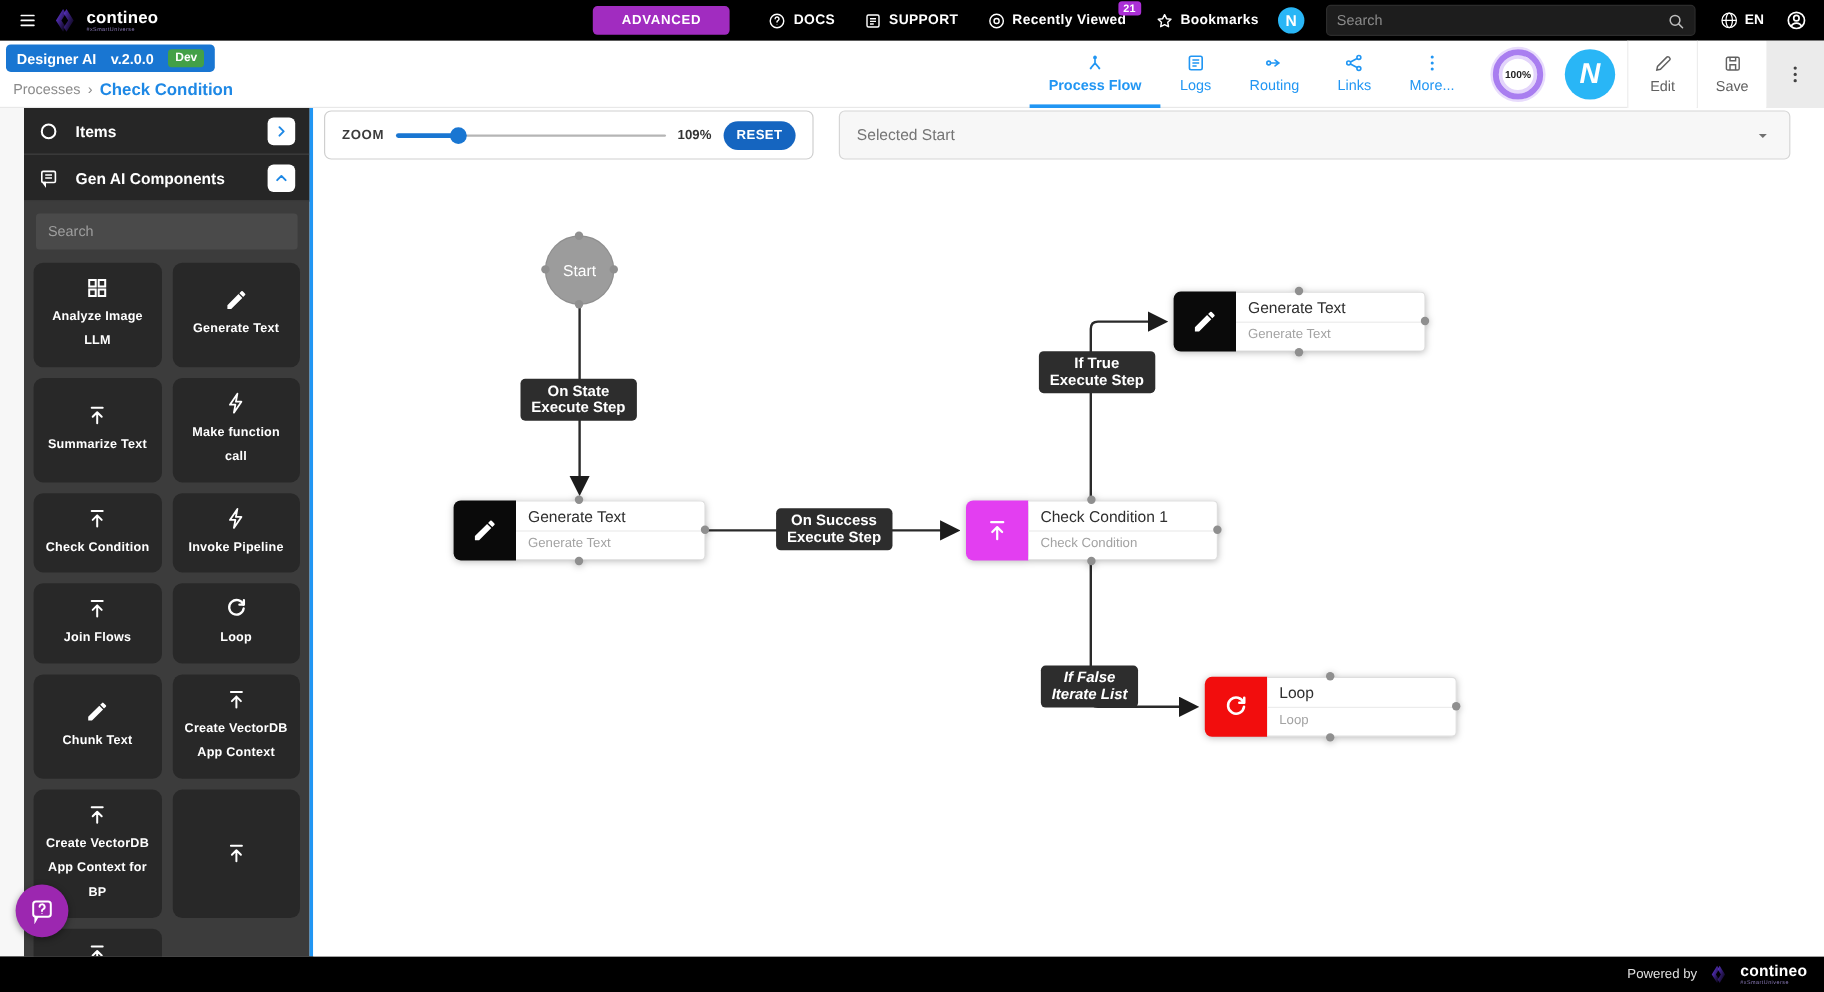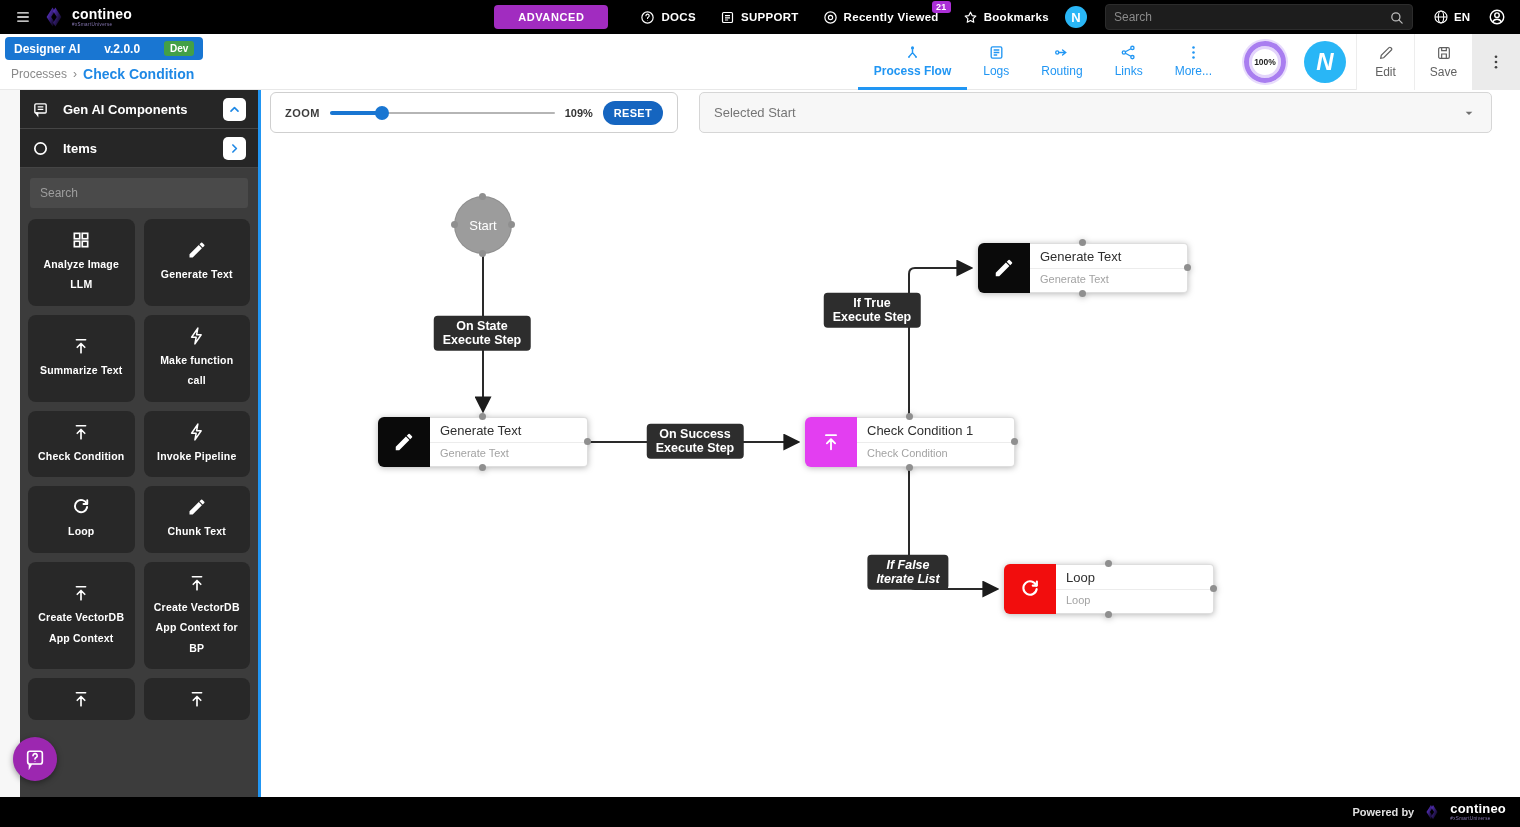--- a/index.html
+++ b/index.html
@@ -27,21 +27,21 @@
   .top-search input { flex:1; background:transparent; border:none; outline:none; color:#ddd; font-size:12px; font-family:"Liberation Sans",sans-serif; }
   .top-search input::placeholder { color:#8a8a8a; }
   .top-search .icn { width:15px; height:15px; color:#bdbdbd; }
   .lang { display:flex; align-items:center; gap:5px; font-size:11.5px; font-weight:bold; margin-left:10px; cursor:pointer; }
   .lang .icn { width:16px; height:16px; }
   .account-btn { width:18px; height:18px; color:#fff; margin-left:8px; cursor:pointer; }
 
   
   .appbar { height:56px; background:#fff; display:flex; flex:none; position:relative; border-bottom:1px solid #e8e8e8; }
   .appbar-left { display:flex; flex-direction:column; padding-left:5px; }
-  .product-badge { margin-top:3px; background:#1976d2; color:#fff; border-radius:4px; height:23px; display:inline-flex; align-items:center; gap:24px; padding:0 9px; font-size:12px; font-weight:bold; width:max-content; cursor:pointer; }
+  .product-badge { margin-top:3px; background:#1976d2; color:#fff; border-radius:4px; height:23px; display:inline-flex; align-items:center; gap:12px; padding:0 9px; font-size:12px; font-weight:bold; width:max-content; cursor:pointer; }
   .env-chip { background:#43a047; border-radius:3px; font-size:10px; font-weight:bold; padding:2px 6px; }
   .breadcrumb { display:flex; align-items:center; gap:6px; padding:6px 0 0 6px; }
   .bc-parent { font-size:12px; color:#8a8a8a; cursor:pointer; }
   .bc-sep { font-size:12px; color:#8a8a8a; }
   .bc-current { font-size:14px; font-weight:bold; color:#1e88e5; cursor:pointer; }
   .appbar-right { position:absolute; right:0; top:0; height:56px; display:flex; align-items:stretch; }
   .version-group { display:flex; align-items:stretch; margin:4px 10px 4px 0; }
   .version-value { width:60px; border:2px solid #4caf50; border-radius:4px 0 0 4px; display:flex; align-items:center; justify-content:center; color:#43a047; font-weight:bold; font-size:13px; background:#fff; cursor:pointer; }
   .version-btn { width:27px; display:flex; align-items:center; justify-content:center; color:#fff; cursor:pointer; }
   .version-btn .icn { width:16px; height:16px; }
@@ -101,21 +101,21 @@
   .node-iconbox { width:52px; flex:none; border-radius:6px 0 0 6px; display:flex; align-items:center; justify-content:center; color:#fff; }
   .node-iconbox .icn { width:22px; height:22px; }
   .node-card { flex:1; background:#fff; border:1px solid #dedede; border-left:none; border-radius:0 4px 4px 0; display:flex; flex-direction:column; min-width:0; }
   .node-title { font-size:13px; color:#2f2f2f; padding:5px 10px 4px; border-bottom:1px solid #ececec; white-space:nowrap; overflow:hidden; }
   .node-sub { font-size:11px; color:#a3a3a3; padding:4px 10px; white-space:nowrap; }
   .dot { position:absolute; width:7px; height:7px; border-radius:50%; background:#8f8f8f; z-index:4; }
   .edge-label { position:absolute; transform:translate(-50%,-50%); background:#2d2d2d; color:#fff; border-radius:4px; padding:3px 9px; text-align:center; font-size:12.5px; font-weight:bold; line-height:1.15; z-index:5; cursor:pointer; white-space:nowrap; }
 
   
   .footer { height:30px; background:#000; flex:none; display:flex; align-items:center; justify-content:flex-end; gap:9px; padding-right:14px; color:#fff; }
-  .powered-by { font-size:11px; font-weight:bold; color:#e0e0e0; }
+  .powered-by { font-size:11px; font-weight:normal; color:#e0e0e0; }
   .footer .brand-mark { width:18px; height:18px; }
   .footer .brand-name { font-size:13px; }
   .fab { position:absolute; left:13px; top:737px; width:44px; height:44px; border-radius:50%; background:#9c27b0; border:none; color:#fff; display:flex; align-items:center; justify-content:center; cursor:pointer; z-index:40; box-shadow:0 2px 6px rgba(0,0,0,.4); }
   .fab .icn { width:22px; height:22px; }
 </style>
 </head>
 <body>
 
 <div class="page">
 
@@ -315,50 +315,50 @@
     </div>
   </div>
 
   <div class="body">
     <div class="leftrail"></div>
 
     <aside class="sidebar">
       <div id="side-sections">
           <div class="side-section">
             <span class="icn sec-icon">
+              <svg viewBox="0 0 24 24" fill="none" stroke="currentColor" stroke-width="2.4">
+                <circle cx="12" cy="12" r="8"></circle>
+              </svg>
+            </span>
+            <span class="sec-label">Items</span>
+            <span class="sec-chevron">
+              <span class="icn" style="width: 13px; height: 13px;">
+                <svg viewBox="0 0 24 24" fill="none" stroke="currentColor" stroke-width="3" stroke-linecap="round" stroke-linejoin="round">
+                  <path d="M9 5.5l6.5 6.5L9 18.5"></path>
+                </svg>
+              </span>
+            </span>
+          </div>
+          <div class="side-section">
+            <span class="icn sec-icon">
               <svg viewBox="0 0 24 24" fill="none" stroke="currentColor" stroke-width="1.9">
                 <rect x="4" y="4" width="16" height="13" rx="1.5"></rect>
                 <path d="M8 8.3h8M8 11.8h8"></path>
                 <path d="M8 17v3.5L5.5 17z" fill="currentColor"></path>
               </svg>
             </span>
             <span class="sec-label">Gen AI Components</span>
             <span class="sec-chevron">
               <span class="icn" style="width: 13px; height: 13px;">
                 <svg viewBox="0 0 24 24" fill="none" stroke="currentColor" stroke-width="3" stroke-linecap="round" stroke-linejoin="round">
                   <path d="M5.5 15L12 8.5 18.5 15"></path>
                 </svg>
               </span>
             </span>
           </div>
-          <div class="side-section">
-            <span class="icn sec-icon">
-              <svg viewBox="0 0 24 24" fill="none" stroke="currentColor" stroke-width="2.4">
-                <circle cx="12" cy="12" r="8"></circle>
-              </svg>
-            </span>
-            <span class="sec-label">Items</span>
-            <span class="sec-chevron">
-              <span class="icn" style="width: 13px; height: 13px;">
-                <svg viewBox="0 0 24 24" fill="none" stroke="currentColor" stroke-width="3" stroke-linecap="round" stroke-linejoin="round">
-                  <path d="M9 5.5l6.5 6.5L9 18.5"></path>
-                </svg>
-              </span>
-            </span>
-          </div>
         </div>
       <div class="side-search">
         <input type="text" placeholder="Search" style="">
       </div>
       <div class="tiles" id="tiles">
           <div class="tile">
             <span class="icn">
               <svg viewBox="0 0 24 24" fill="none" stroke="currentColor" stroke-width="2">
                 <rect x="4" y="4" width="6.5" height="6.5"></rect>
                 <rect x="13.5" y="4" width="6.5" height="6.5"></rect>
@@ -400,20 +400,28 @@
             </span>
             <div class="tile-label">Check Condition</div>
           </div>
           <div class="tile">
             <span class="icn">
               <svg viewBox="0 0 24 24" fill="none" stroke="currentColor" stroke-width="1.8" stroke-linejoin="round">
                 <path d="M13 2.5L5.5 13.5H11l-1.5 8L17 10.5h-5.5z"></path>
               </svg>
             </span>
             <div class="tile-label">Invoke Pipeline</div>
+          </div>
+          <div class="tile">
+            <span class="icn">
+              <svg viewBox="0 0 24 24" fill="none" stroke="currentColor" stroke-width="2" stroke-linecap="round" stroke-linejoin="round">
+                <path d="M6.5 4.5h11M12 20V9M7.5 13.5L12 9l4.5 4.5"></path>
+              </svg>
+            </span>
+            <div class="tile-label">Join Flows</div>
           </div>
           <div class="tile">
             <span class="icn">
               <svg viewBox="0 0 24 24" fill="none" stroke="currentColor" stroke-width="2.3" stroke-linecap="round">
                 <path d="M18.9 8.3A7.3 7.3 0 1 0 19.3 12"></path>
                 <path d="M19.5 3.8v4.5H15" stroke-linejoin="round"></path>
               </svg>
             </span>
             <div class="tile-label">Loop</div>
           </div>
@@ -567,21 +575,21 @@
             <span class="dot" style="left: 206px; top: 21px;"></span>
           </div>
           <div class="edge-label" style="left: 221px; top: 243px;">
             <div>On State</div>
             <div>Execute Step</div>
           </div>
           <div class="edge-label" style="left: 434px; top: 351px;">
             <div>On Success</div>
             <div>Execute Step</div>
           </div>
-          <div class="edge-label" style="left: 611px; top: 220px;">
+          <div class="edge-label" style="left: 653px; top: 220px;">
             <div>If True</div>
             <div>Execute Step</div>
           </div>
           <div class="edge-label" style="left: 647px; top: 482px; font-style: italic;">
             <div>If False</div>
             <div>Iterate List</div>
           </div>
         </div>
     </main>
   </div>

